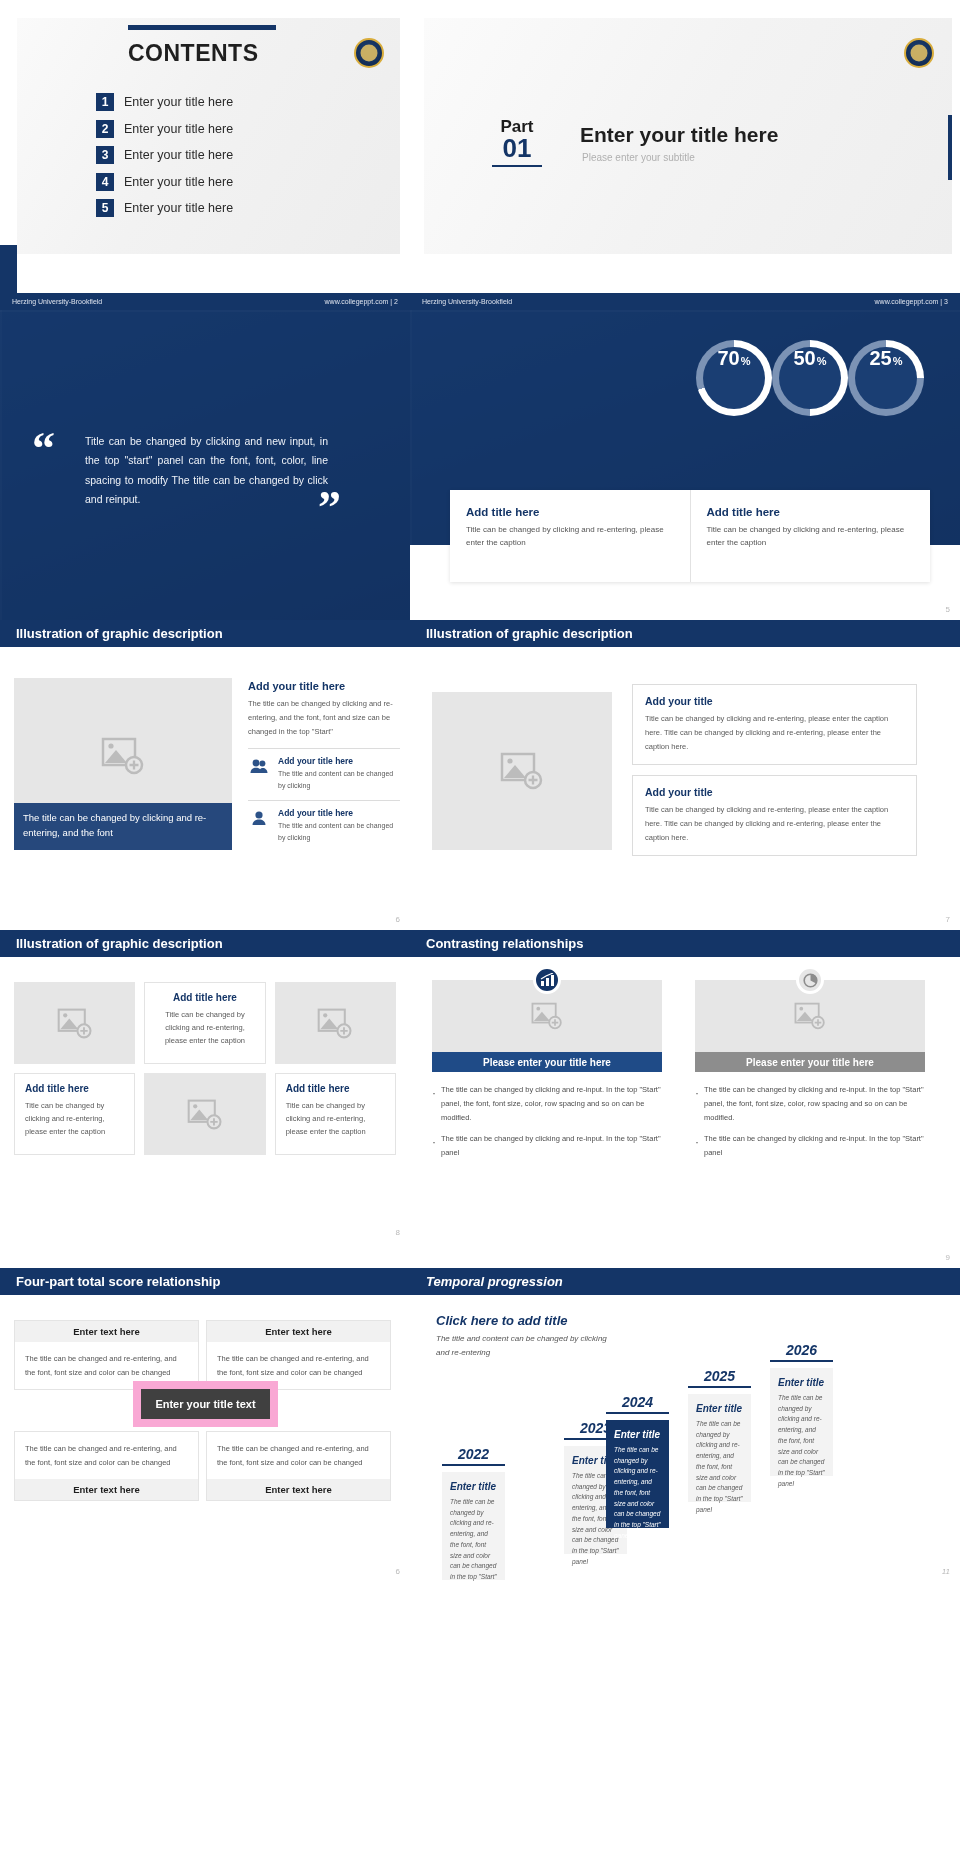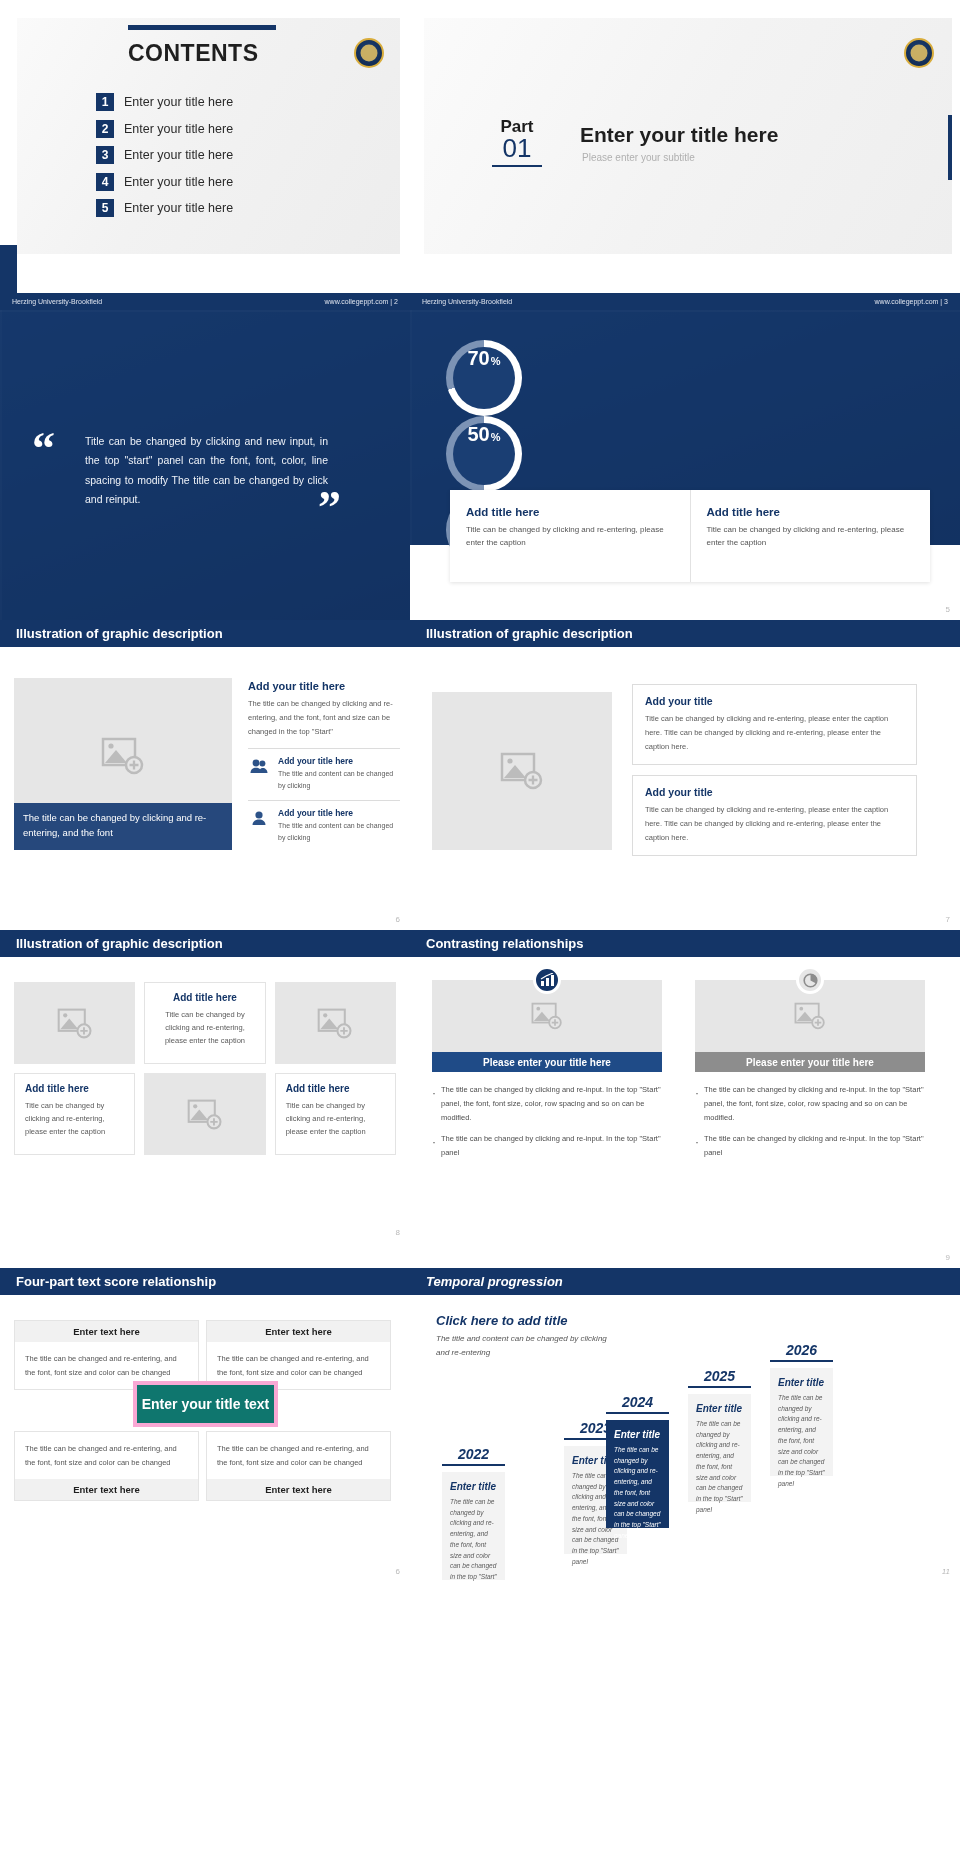--- a/index.html
+++ b/index.html
@@ -30,21 +30,21 @@
          border:2px solid #d9ad3c;}
   .crest::after{content:"";position:absolute;left:50%;top:50%;transform:translate(-50%,-50%);
                 width:17px;height:17px;border-radius:50%;background:#e9c463;opacity:.85;}
   
   .s3{height:310px;background:#fff;position:relative;}
   .s3 .card{position:absolute;left:14px;top:18px;right:8px;bottom:56px;
             background:linear-gradient(120deg,#fbfbfb 0%,#f3f3f3 50%,#eeeeee 100%);}
   .s3 .rbar{position:absolute;right:8px;top:115px;width:4px;height:65px;background:#143567;}
   .s3 .part{position:absolute;left:82px;top:118px;text-align:center;}
   .s3 .part .p1{font-size:17px;font-weight:bold;color:#1c1c1c;line-height:1;}
-  .s3 .part .p2{font-size:26px;font-weight:normal;color:#143567;line-height:1.05;}
+  .s3 .part .p2{font-size:26px;font-weight:bold;color:#143567;line-height:1.05;}
   .s3 .part .ul{width:50px;height:2px;background:#143567;margin:3px auto 0;}
   .s3 .ttl{position:absolute;left:170px;top:123px;font-size:21px;font-weight:bold;color:#1f1f1f;}
   .s3 .sub{position:absolute;left:172px;top:152px;font-size:10px;color:#b0b0b0;}
   
   .s4{height:310px;position:relative;background:#143567;overflow:hidden;}
   .s4 .bldg{position:absolute;inset:0;opacity:.22;
     background:
       linear-gradient(to bottom,rgba(255,255,255,.10) 0 2px,transparent 2px 26px),
       linear-gradient(to right,rgba(255,255,255,.07) 0 2px,transparent 2px 34px),
       linear-gradient(160deg,#1b437c,#0f2a52);}
@@ -52,21 +52,21 @@
   .s4 .qtxt{position:absolute;left:85px;top:122px;width:243px;color:#eef2f8;font-size:10.5px;line-height:1.85;text-align:justify;}
   .s4 .qm2{position:absolute;left:318px;top:182px;font-size:46px;color:#fff;font-weight:bold;line-height:.7;font-family:"Liberation Serif",serif;}
   
   .s5{height:310px;position:relative;background:#fff;}
   .s5 .band{position:absolute;left:0;top:0;right:0;height:235px;background:#143567;overflow:hidden;}
   .s5 .band .bldg{position:absolute;inset:0;opacity:.22;
     background:
       linear-gradient(to bottom,rgba(255,255,255,.10) 0 2px,transparent 2px 26px),
       linear-gradient(to right,rgba(255,255,255,.07) 0 2px,transparent 2px 34px),
       linear-gradient(160deg,#1b437c,#0f2a52);}
-  .rings{position:absolute;left:0;right:0;top:30px;display:flex;justify-content:space-between;padding:0 36px;flex-direction:column;}
+  .rings{position:absolute;left:0;right:0;top:30px;display:flex;justify-content:flex-end;padding:0 36px;}
   .ring{width:76px;height:76px;border-radius:50%;display:flex;align-items:center;justify-content:center;position:relative;}
   .ring .inner{width:62px;height:62px;border-radius:50%;background:#1a3e73;display:flex;align-items:baseline;
                justify-content:center;color:#fff;font-weight:bold;}
   .ring .v{font-size:20px;}.ring .pc{font-size:11px;margin-left:1px;}
   .cards5{position:absolute;left:40px;right:30px;top:180px;height:92px;background:#fff;display:flex;
           box-shadow:0 1px 4px rgba(0,0,0,.12);}
   .cards5 .c{flex:1;padding:16px 16px 0 16px;}
   .cards5 .c+.c{border-left:1px solid #e2e2e2;}
   .cards5 h4{font-size:11.5px;color:#143567;font-weight:bold;margin-bottom:6px;}
   .cards5 p{font-size:8px;color:#555;line-height:1.6;}
@@ -107,22 +107,22 @@
   .s9 .bullets li{list-style:none;font-size:7.5px;color:#4e4e4e;line-height:1.85;margin-bottom:7px;
                   padding-left:9px;position:relative;}
   .s9 .bullets li::before{content:"·";position:absolute;left:0;top:-1px;font-size:12px;color:#555;}
   .s9 .badge{position:absolute;left:50%;transform:translateX(-50%);top:-14px;width:28px;height:28px;border-radius:50%;
              display:flex;align-items:center;justify-content:center;border:3px solid #fff;}
   
   .s10 .q{position:absolute;width:185px;border:1px solid #e4e4e4;background:#fff;}
   .s10 .qh{background:#f1f1f1;text-align:center;font-size:9.5px;font-weight:bold;color:#1f1f1f;padding:5px 0;}
   .s10 .qb{padding:10px;font-size:7.5px;color:#555;line-height:1.8;}
   .s10 .qf{background:#f1f1f1;text-align:center;font-size:9.5px;font-weight:bold;color:#1f1f1f;padding:5px 0;}
-  .s10 .center{position:absolute;left:133px;top:113px;width:145px;height:46px;background:#0f766e;border:4px solid #f9a8d4;
-               color:#fff;font-size:14px;font-weight:bold;display:flex;align-items:center;justify-content:center;}
+  .s10 .center{position:absolute;left:133px;top:113px;width:145px;height:46px;background:#404040;border:8px solid #f9a8d4;
+               color:#fff;font-size:11px;font-weight:bold;display:flex;align-items:center;justify-content:center;}
   
   .s11 h3{position:absolute;left:26px;top:45px;font-size:13px;color:#143567;font-weight:bold;}
   .s11 .lead{position:absolute;left:26px;top:64px;width:180px;font-size:8px;color:#555;line-height:1.75;}
   .s11 .step{position:absolute;width:63px;}
   .s11 .yr{font-size:14px;font-weight:bold;color:#143567;margin-bottom:2px;text-align:center;}
   .s11 .ul{height:2px;background:#143567;margin-bottom:6px;}
   .s11 .bd{background:#f3f3f3;padding:9px 8px;height:108px;}
   .s11 .bd h5{font-size:10px;font-weight:bold;color:#143567;margin-bottom:5px;}
   .s11 .bd p{font-size:6.5px;color:#5a5a5a;line-height:1.65;}
   .s11 .bd.dark{background:#143567;}
@@ -421,21 +421,21 @@
       </ul>
     </div>
     <div class="pgnum">9</div>
   </div>
 </div>
 
 <div class="row">
 
   <div class="cell-l cs s10" style="height:314px;">
     <div class="hdrbar bar">
-      <span>Four-part text score relationship</span>
+      <span>Four-part total score relationship</span>
     </div>
     <div class="q" style="left:14px;top:52px;">
       <div class="qh">Enter text here</div>
       <div class="qb">The title can be changed and re-entering, and the font, font size and color can be changed</div>
     </div>
     <div class="q" style="left:206px;top:52px;">
       <div class="qh">Enter text here</div>
       <div class="qb">The title can be changed and re-entering, and the font, font size and color can be changed</div>
     </div>
     <div class="q" style="left:14px;top:163px;">

